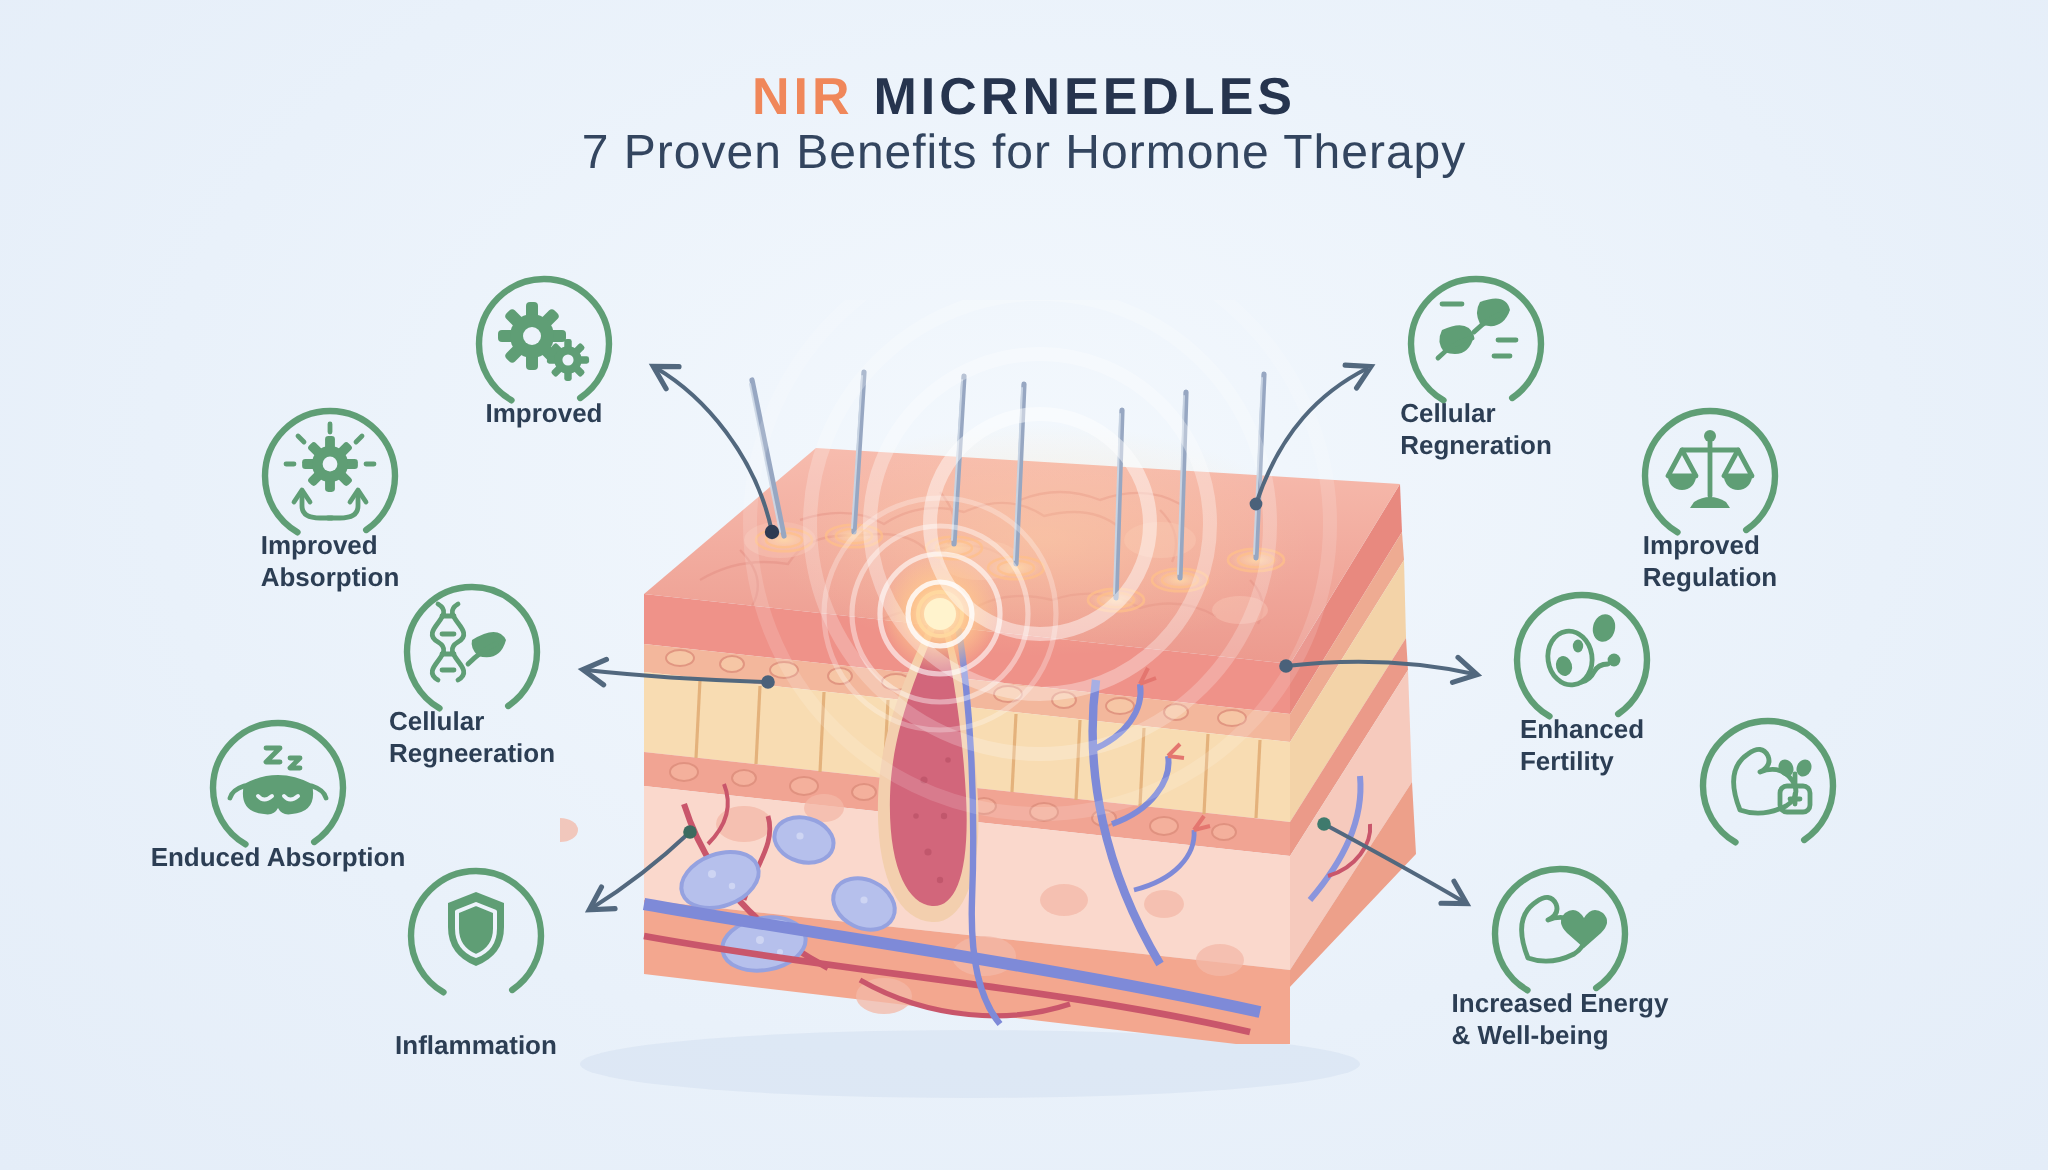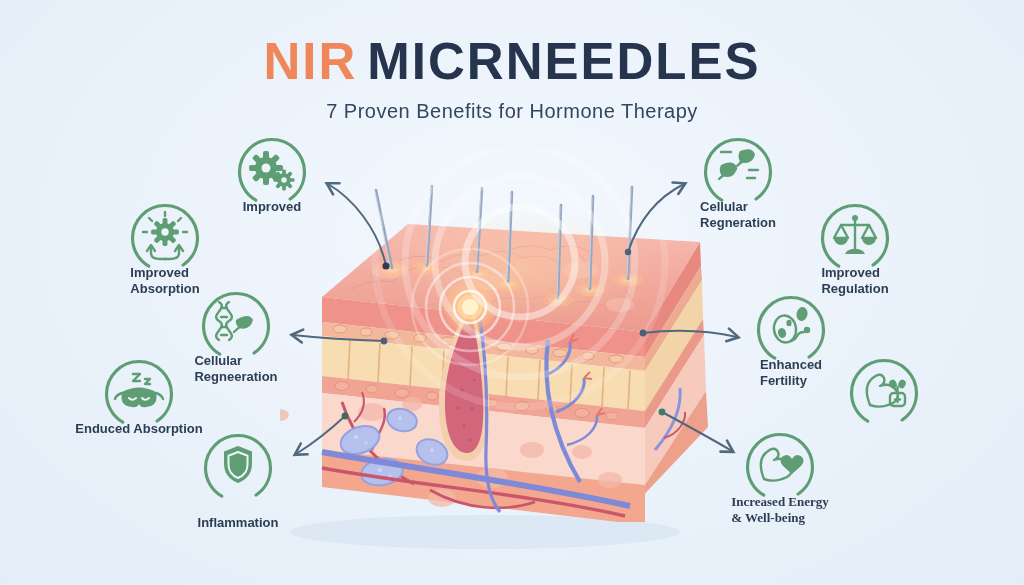--- a/index.html
+++ b/index.html
@@ -2,24 +2,24 @@
 <html><head>
 <meta charset="utf-8">
 <style>
   html,body{margin:0;padding:0;}
   .stage{
     position:relative;width:1024px;height:585px;overflow:hidden;
     background:radial-gradient(ellipse at 50% 40%, #f3f8fd 0%, #e9f1fa 60%, #e4edf8 100%);
     font-family:"Liberation Sans", sans-serif;
   }
   .header{position:absolute;top:34px;left:0;width:100%;text-align:center;}
-  .title{font-size:51px;font-weight:800;letter-spacing:2px;line-height:1.1;}
+  .title{font-size:26px;font-weight:800;letter-spacing:2px;line-height:1.1;}
   .title .accent{color:#F0875A;margin-right:10px;}
   .title .main{color:#26344E;}
-  .subtitle{margin-top:10px;font-size:20px;font-weight:500;color:#33455F;letter-spacing:.5px;}
+  .subtitle{margin-top:0;font-size:24px;font-weight:500;color:#33455F;letter-spacing:.5px;}
   .benefit{position:absolute;transform:translateX(-50%);display:flex;flex-direction:column;align-items:center;width:150px;}
   .benefit svg.badge{display:block;}
   .benefit-label{
     margin-top:-13px;font-size:13px;line-height:1.25;font-weight:600;color:#2C3E54;
     white-space:pre-line;
   }
   .overlay,.skin{position:absolute;pointer-events:none;}
   .icon-stroke{stroke:#5F9E75;fill:none;stroke-width:2.4;stroke-linecap:round;stroke-linejoin:round;}
   .icon-fill{fill:#5F9E75;}
 </style>
@@ -442,21 +442,21 @@
         <ellipse cx="49" cy="31" rx="3.6" ry="4.4" class="icon-fill" transform="rotate(-25 49 31)"></ellipse>
         <ellipse cx="58" cy="31" rx="3.6" ry="4.4" class="icon-fill" transform="rotate(25 58 31)"></ellipse>
         <g class="icon-stroke" stroke-width="1.8">
           <line x1="53.5" y1="44" x2="53.5" y2="49"></line>
             <line x1="51" y1="46.5" x2="56" y2="46.5"></line>
         </g>
       </g>
     </svg>
   </div>
 
-  <div class="benefit" style="left:780px;top:427px;font-family:Liberation Serif, serif;">
+  <div class="benefit" style="left:780px;top:427px;">
     <svg class="badge" width="80" height="80" viewBox="0 0 80 80">
       <circle cx="40" cy="40" r="32.5" fill="none" stroke="#5F9E75" stroke-width="3.2" stroke-linecap="round" stroke-dasharray="168 36.2" stroke-dashoffset="-68"></circle>
       <g>
         <path d="M 24,52 q -8,-20 4,-28 q 7,-5 10,1 q 2,5 -4,8 q 10,-4 16,4 q 5,8 -3,13 q -12,6 -23,2 z" class="icon-stroke"></path>
         <path d="M 52,32 q 4,-6.5 9.5,-2.5 q 4.5,4.5 -1,10 l -8.5,7.5 l -8.5,-7.5 q -5.5,-5.5 -1,-10 q 5.5,-4 9.5,2.5 z" class="icon-fill"></path>
       </g>
     </svg>
     <div class="benefit-label">Increased Energy
 &amp; Well-being</div>
   </div>

